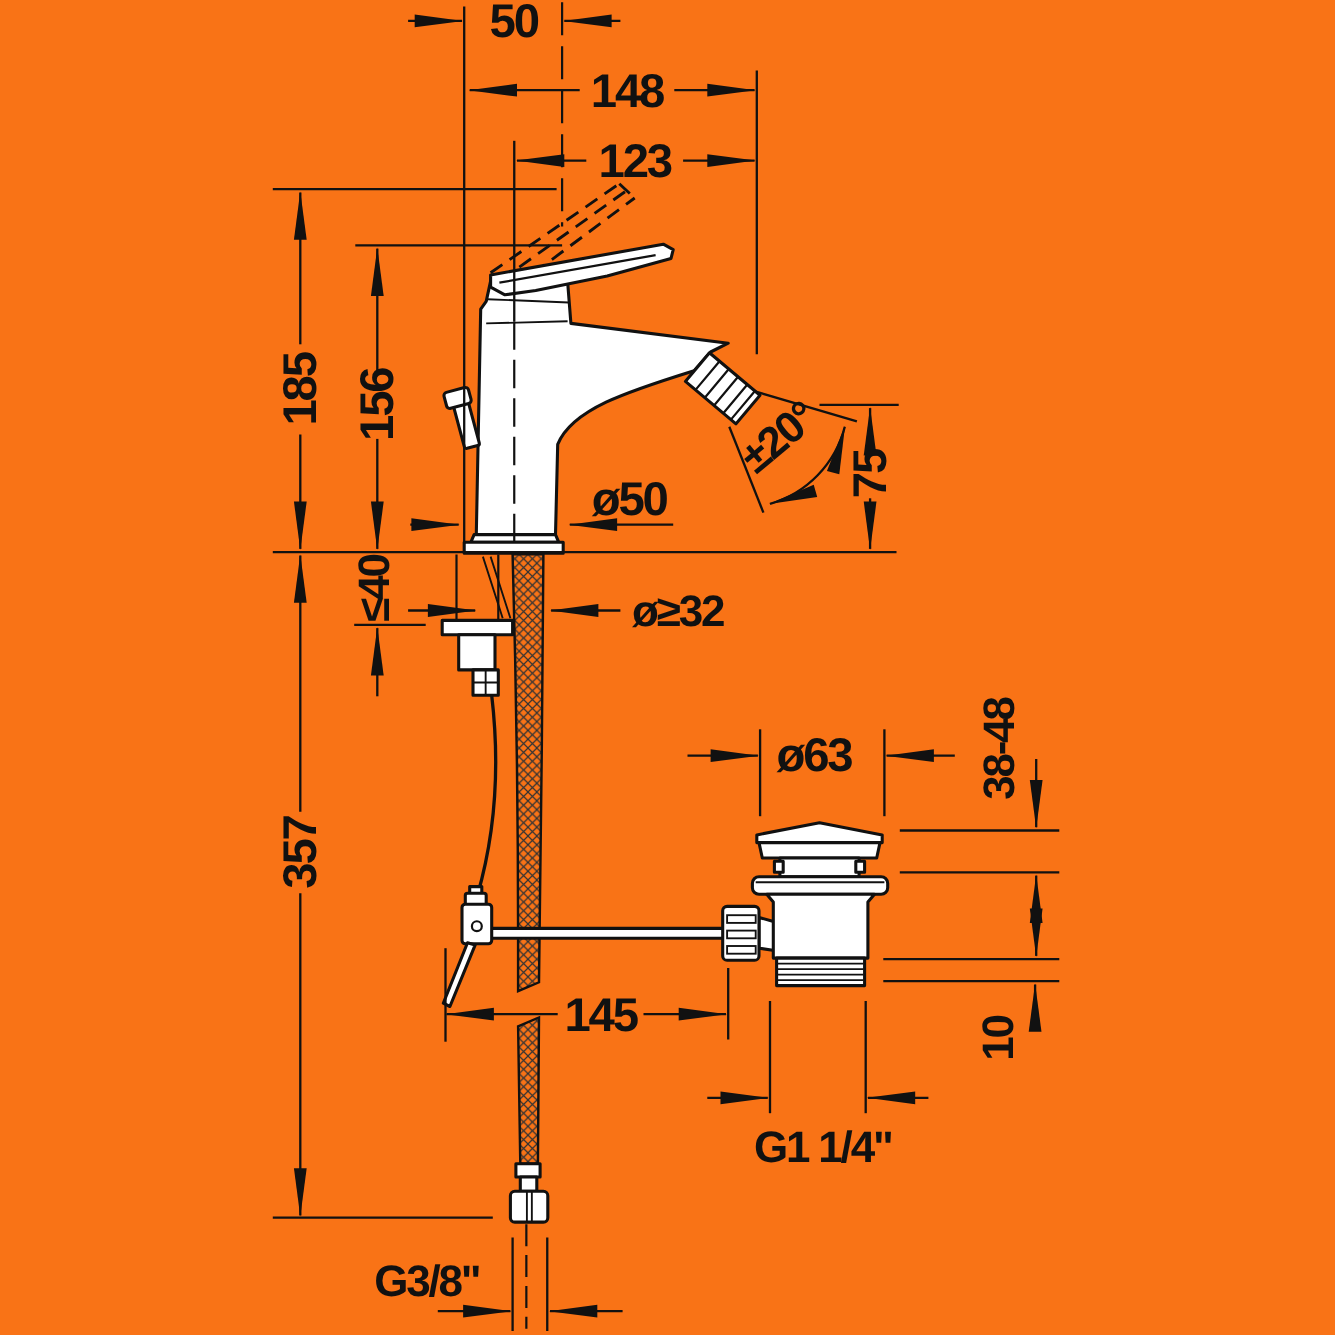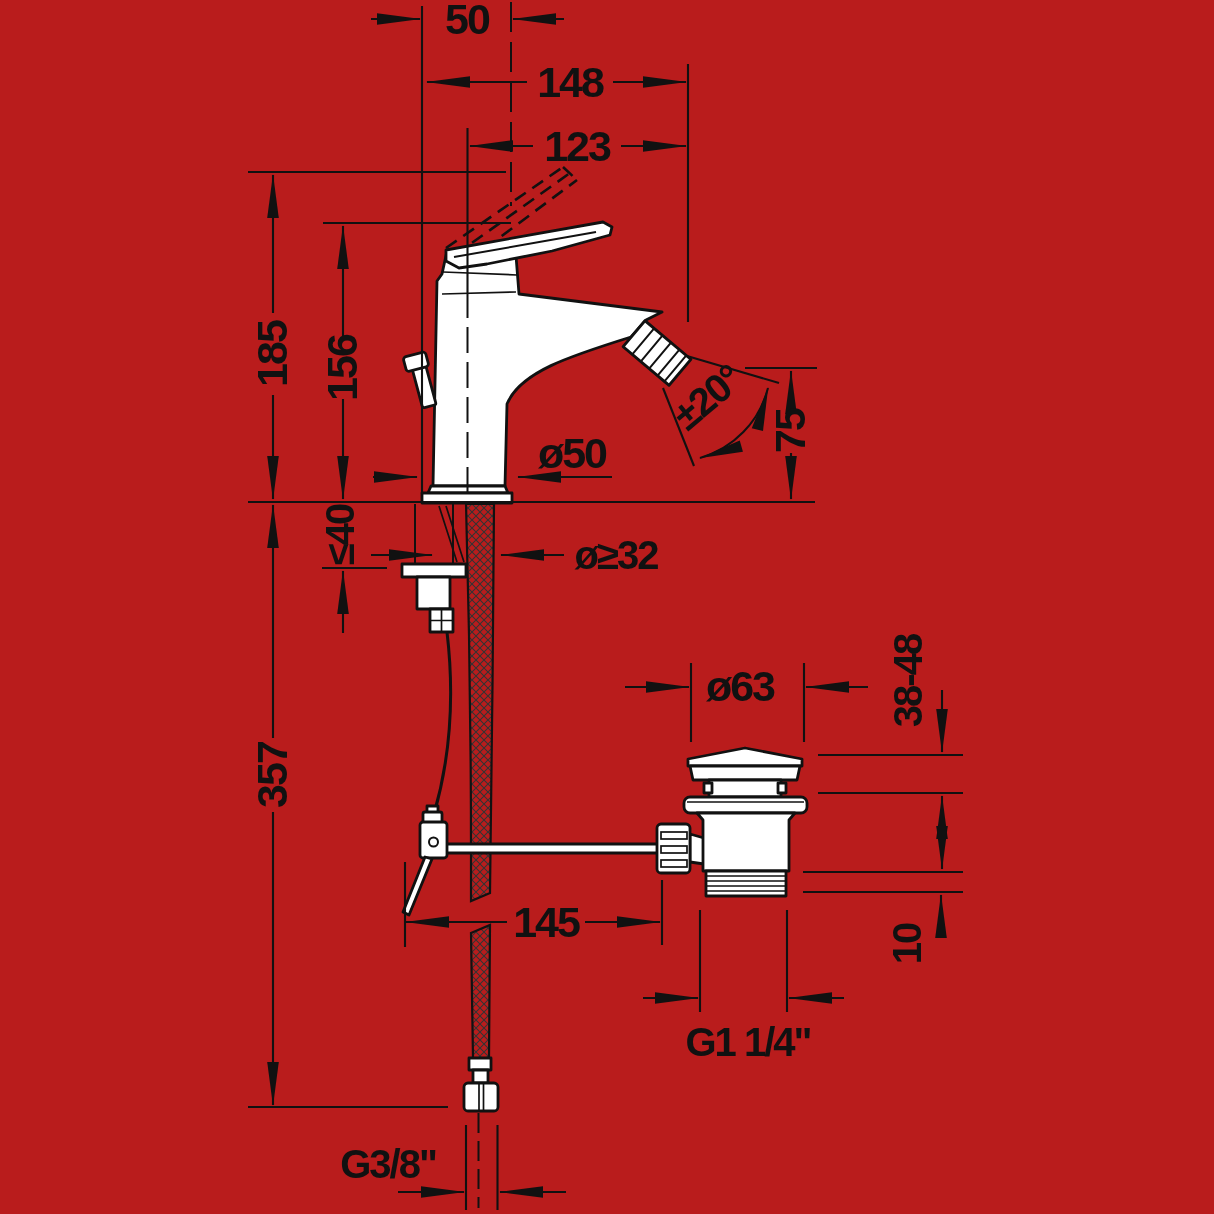--- a/index.html
+++ b/index.html
@@ -1,16 +1,16 @@
 <!DOCTYPE html>
 <html><head>
 <meta charset="utf-8">
 <style>
   html,body{margin:0;padding:0;background:#fff;}
-  #stage{position:relative;width:1214px;height:1214px;background:#b91c1c;overflow:hidden;}
+  #stage{position:relative;width:1214px;height:1214px;background:#f97316;overflow:hidden;}
   svg{position:absolute;left:0;top:0;}
   .ext{stroke:#111;stroke-width:2.1;fill:none;}
   .dim{stroke:#111;stroke-width:2.1;fill:none;}
   .obj{stroke:#111;stroke-width:2.8;fill:#fff;stroke-linejoin:round;}
   .objthin{stroke:#111;stroke-width:2;fill:none;}
   .det{stroke:#111;stroke-width:1.7;fill:none;}
   .rod{stroke:#111;stroke-width:3;fill:none;}
   .dash-lever{stroke:#111;stroke-width:2.6;fill:none;stroke-dasharray:13 8;}
   .cl{stroke:#111;stroke-width:2;fill:none;stroke-dasharray:30 10;}
   .axis{stroke:#111;stroke-width:2;fill:none;stroke-dasharray:26 9;}

